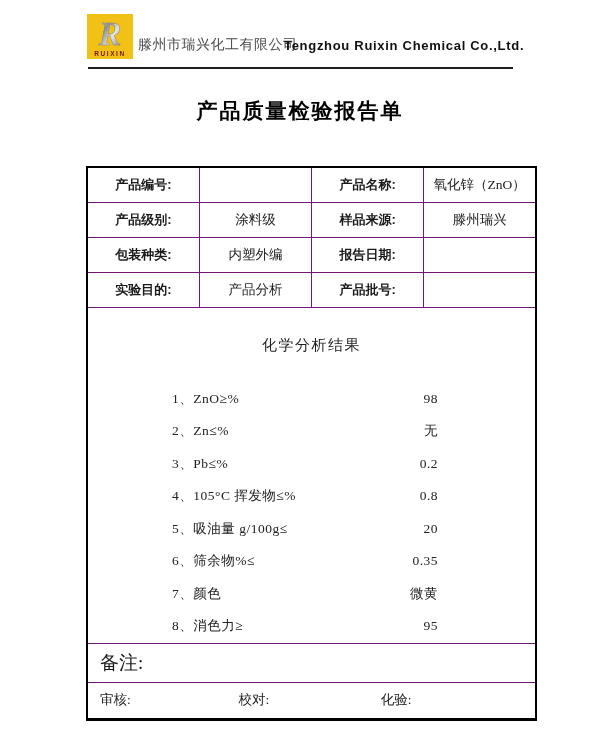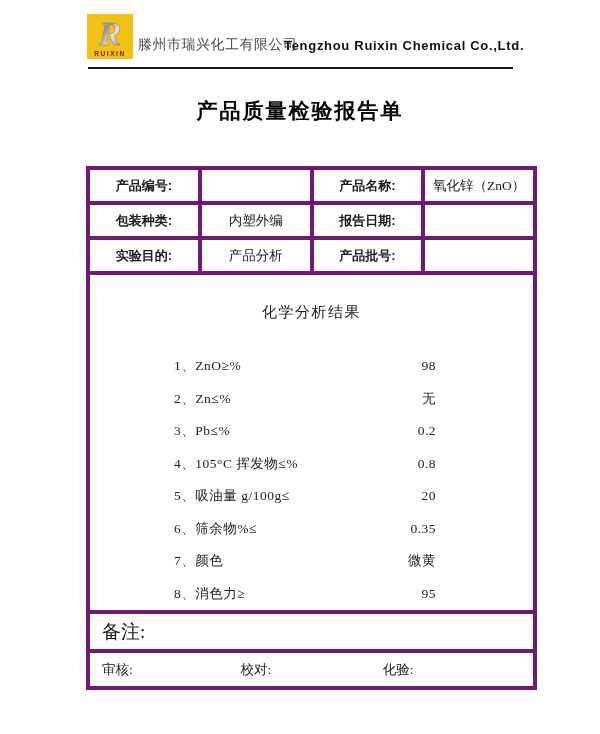--- a/index.html
+++ b/index.html
@@ -64,21 +64,21 @@
   
   table.report {
     position: absolute;
     left: 86px; top: 166px;
     width: 451px;
     border-collapse: collapse;
     table-layout: fixed;
     border: 2px solid #000;
     border-bottom-width: 3px;
   }
-  table.report td { border: 4px solid #701a75; overflow: hidden; }
+  table.report td { border: 1px solid #701a75; overflow: hidden; }
   td.lbl {
     height: 35px;
     text-align: center;
     vertical-align: middle;
     font-family: "Liberation Sans", sans-serif;
     font-weight: bold;
     font-size: 13px;
     white-space: nowrap;
   }
   td.val {
@@ -167,20 +167,26 @@
         <col style="width:25%">
       </colgroup>
     <tbody>
       <tr>
         <td class="lbl">产品编号:</td>
         <td class="val"></td>
         <td class="lbl">产品名称:</td>
         <td class="val">氧化锌（ZnO）</td>
       </tr>
       <tr>
+        <td class="lbl">产品级别:</td>
+        <td class="val">涂料级</td>
+        <td class="lbl">样品来源:</td>
+        <td class="val">滕州瑞兴</td>
+      </tr>
+      <tr>
         <td class="lbl">包装种类:</td>
         <td class="val">内塑外编</td>
         <td class="lbl">报告日期:</td>
         <td class="val"></td>
       </tr>
       <tr>
         <td class="lbl">实验目的:</td>
         <td class="val">产品分析</td>
         <td class="lbl">产品批号:</td>
         <td class="val"></td>

